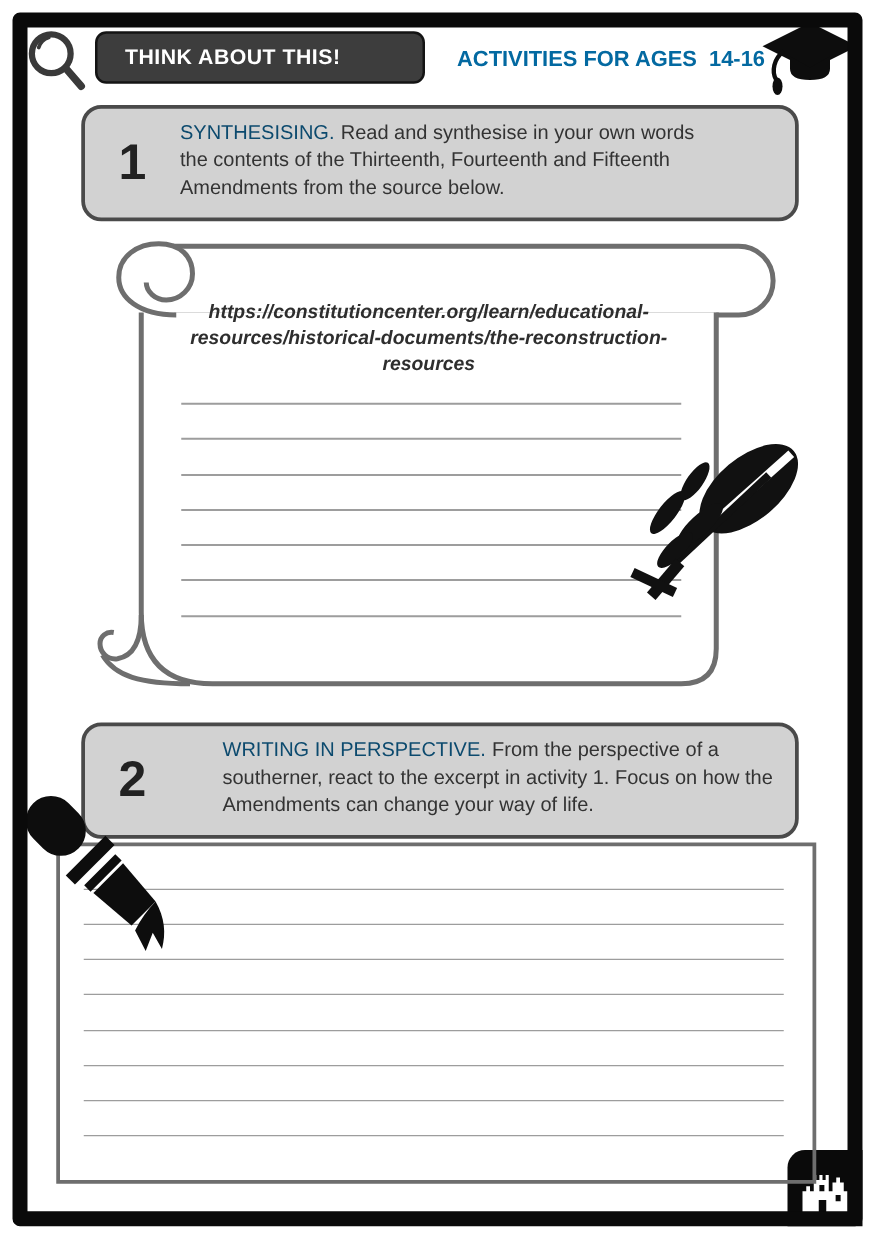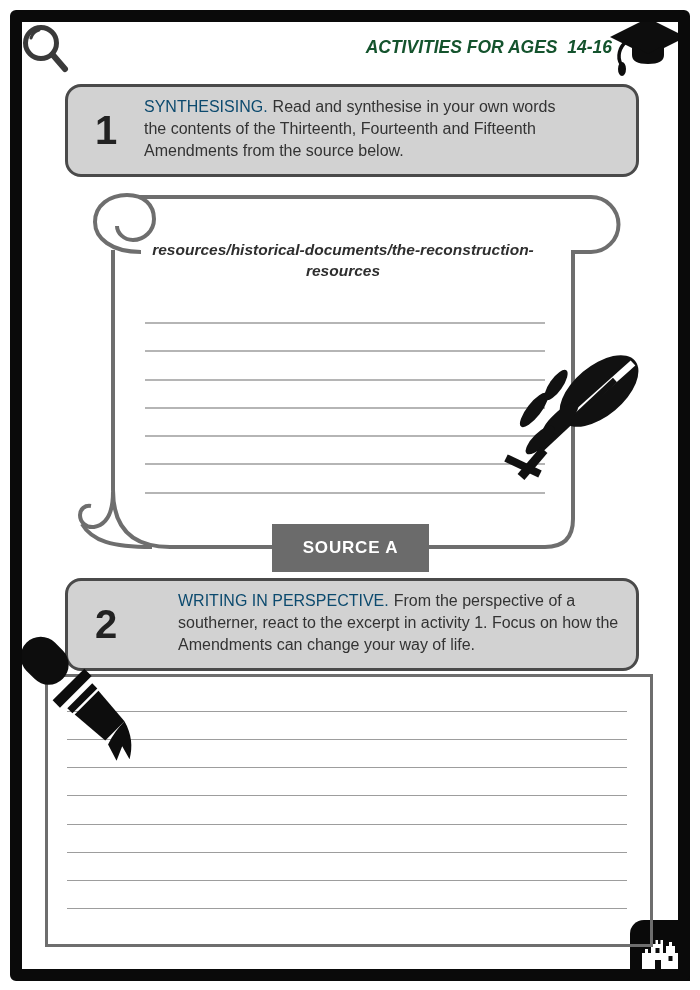--- a/index.html
+++ b/index.html
@@ -15,21 +15,21 @@
   
   .think-badge {
     position:absolute; left:76px; top:25px; width:264px; height:42px;
     background:#3d3d3d; border:2.5px solid #141414; border-radius:9px;
     color:#ffffff; font-weight:bold; font-size:17px; letter-spacing:.4px;
     display:flex; align-items:center; padding-left:22px; box-sizing:border-box; z-index:4;
   }
   .ages-label {
     position:absolute; left:330px; top:30px; width:282px; height:34px;
     display:flex; align-items:center; justify-content:flex-end;
-    color:#14532d; font-weight:bold; font-size:17.5px; white-space:pre; z-index:4;font-style:italic;
+    color:#0369a1; font-weight:bold; font-size:17.5px; white-space:pre; z-index:4;
   }
   .icon-abs { position:absolute; z-index:5; }
   
   .activity {
     position:absolute; left:65px; width:574px; height:93px;
     background:#d2d2d2; border:3px solid #4a4a4a; border-radius:16px;
     box-sizing:border-box; display:flex; z-index:1;
   }
   .activity .num {
     width:76px; display:flex; align-items:center; justify-content:center;
@@ -79,20 +79,23 @@
 <div class="page">
 
   <div class="border-frame"></div>
 
   <svg class="icon-abs" style="left:20px;top:22px" width="52" height="54" viewBox="0 0 52 54">
     <circle cx="21" cy="21" r="15.5" fill="none" stroke="#3a3a3a" stroke-width="5"></circle>
     <path d="M11 16 A12 12 0 0 1 19 8" fill="none" stroke="#3a3a3a" stroke-width="3" stroke-linecap="round"></path>
     <line x1="32.5" y1="32.5" x2="45" y2="47" stroke="#3a3a3a" stroke-width="6" stroke-linecap="round"></line>
   </svg>
 
+  <div class="think-badge">
+    <span>THINK ABOUT THIS!</span>
+  </div>
 
   <div class="ages-label">ACTIVITIES FOR AGES  14-16</div>
 
   <svg class="icon-abs" style="left:606px;top:14px" width="84" height="68" viewBox="0 0 84 68">
     <polygon points="42,4 80,23 42,42 4,23" fill="#0d0d0d"></polygon>
     <path d="M26 31 L26 41 Q26 50 42 50 Q58 50 58 41 L58 31 L42 40 Z" fill="#0d0d0d"></path>
     <path d="M21 27 C13 33 11 43 15 50" fill="none" stroke="#0d0d0d" stroke-width="3.5"></path>
     <ellipse cx="16" cy="55" rx="4" ry="7" fill="#0d0d0d"></ellipse>
   </svg>
 
@@ -131,25 +134,25 @@
       <ellipse cx="560" cy="420" rx="24" ry="8" transform="rotate(-43 560 420)"></ellipse>
       <ellipse cx="540" cy="440" rx="19" ry="7" transform="rotate(-45 540 440)"></ellipse>
       <ellipse cx="534" cy="410" rx="21" ry="7" transform="rotate(-52 534 410)"></ellipse>
       <ellipse cx="556" cy="385" rx="18" ry="6.5" transform="rotate(-55 556 385)"></ellipse>
       <line x1="544" y1="450" x2="521" y2="477" stroke="#111111" stroke-width="9"></line>
       <line x1="506" y1="458" x2="540" y2="474" stroke="#111111" stroke-width="8"></line>
     </g>
   </svg>
 
   <div class="scroll-url">
+    <div>https://constitutioncenter.org/learn/educational-</div>
     <div>resources/historical-documents/the-reconstruction-</div>
     <div>resources</div>
   </div>
 
-  <div class="source-a">SOURCE A</div>
 
   <div class="activity a2" style="top:578px">
     <div class="num">2</div>
     <div class="body">
       <span class="kw">WRITING IN PERSPECTIVE.</span><span>From the perspective of a southerner, react to the excerpt in activity 1. Focus on how the Amendments can change your way of life.</span>
     </div>
   </div>
 
   <div class="write-box">
     <div class="wline" style="top:37px"></div>

